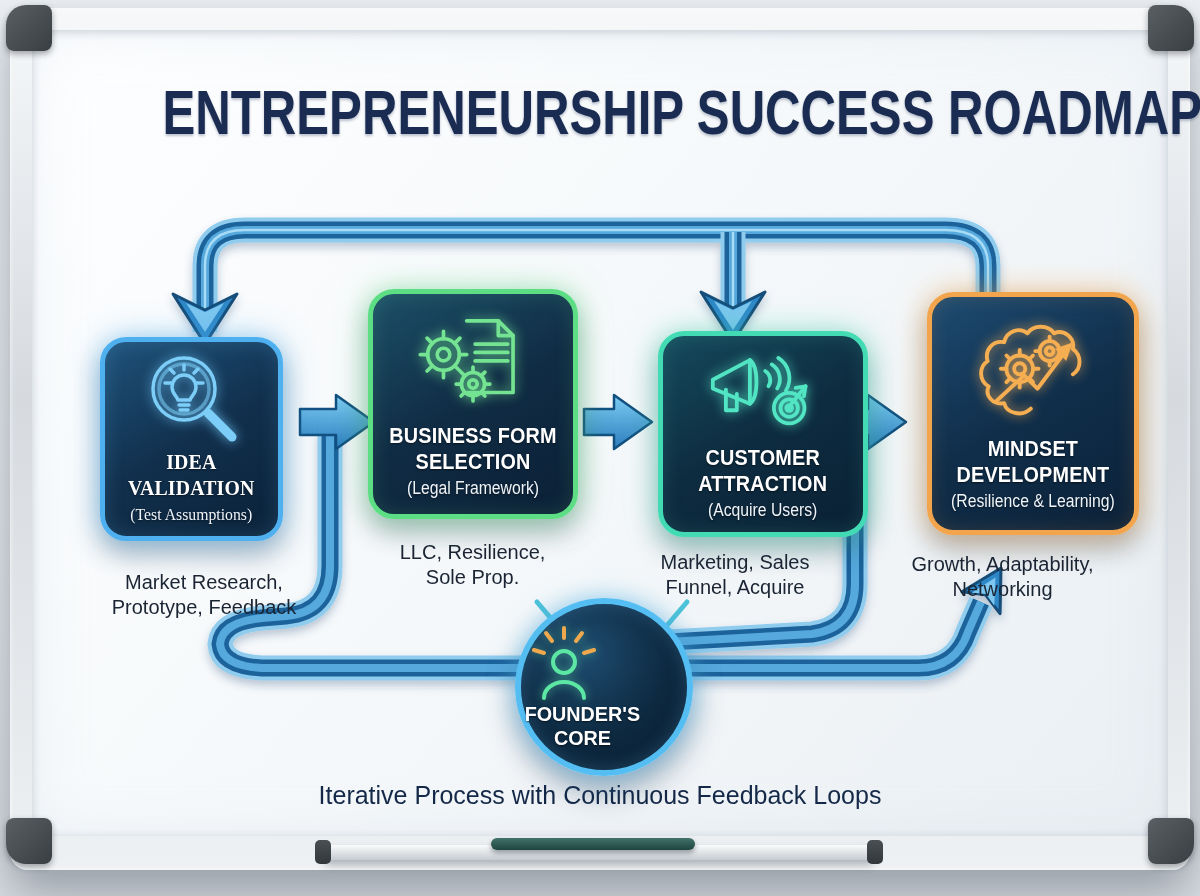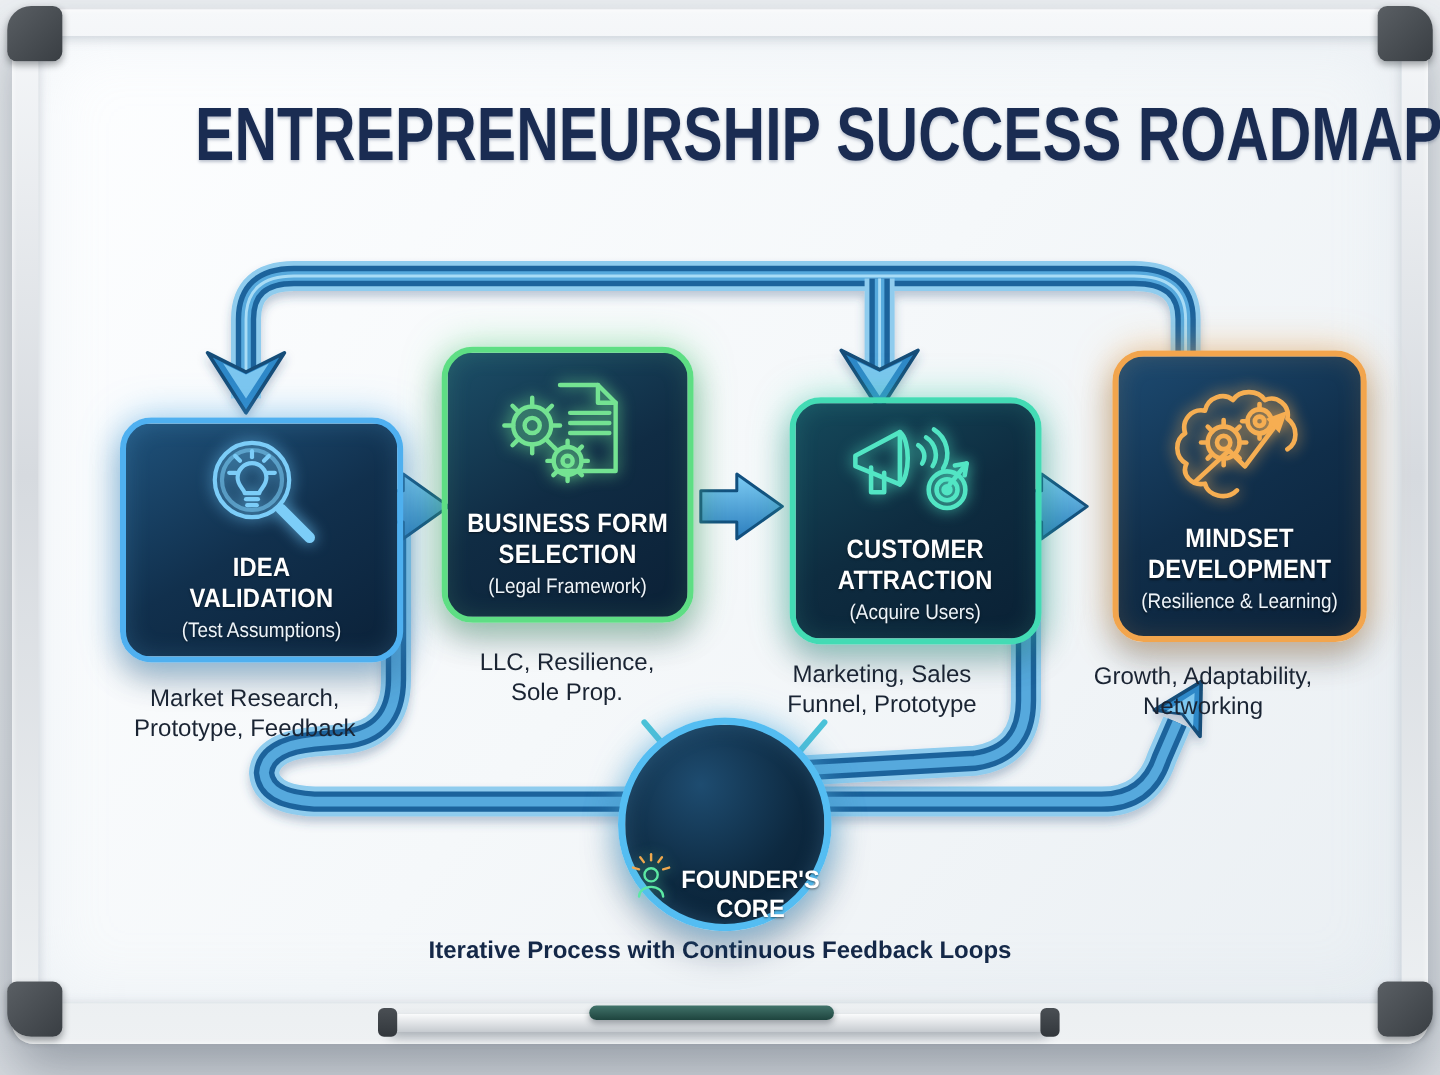--- a/index.html
+++ b/index.html
@@ -33,37 +33,37 @@
   .marker{position:absolute;left:168px;top:-7px;width:204px;height:12px;border-radius:6px;
     background:linear-gradient(180deg,#41736a,#1e443e);box-shadow:0 3px 5px rgba(30,40,50,.4);}
   
   .title-wrap{position:absolute;left:16px;top:76px;width:100%;text-align:left;z-index:3;}
   .title-wrap h1{
     display:inline-block;margin:0;transform:scaleX(.78);
     font-size:63px;font-weight:800;letter-spacing:0;color:#1a2c52;white-space:nowrap;
     text-shadow:0 2px 3px rgba(26,44,82,.28);
   }
   .caption{position:absolute;left:0;top:781px;width:100%;text-align:center;z-index:3;
-    font-size:20px;font-weight:700;color:#142848;}
+    font-size:25px;font-weight:400;color:#142848;}
   
   svg.overlay{position:absolute;left:0;top:0;z-index:2;}
   .t1{fill:none;stroke:#8fccee;stroke-width:25;}
   .t2{fill:none;stroke:#1d639c;stroke-width:17;}
   .t3{fill:none;stroke:#56a9dd;stroke-width:8;}
   .t4{fill:none;stroke:#a8dcf6;stroke-width:2.4;}
   .ah-outer{fill:#2f88c8;stroke:#134d79;stroke-width:3;stroke-linejoin:round;}
   .ah-inner{fill:#7cc6ef;}
   .flow-arrow{fill:url(#ag);stroke:#12507f;stroke-width:2.5;stroke-linejoin:round;}
   .spoke{stroke:#4cc3d8;stroke-width:5;stroke-linecap:round;}
   
   .stage{position:absolute;z-index:3;border-radius:26px;display:flex;flex-direction:column;
     align-items:center;justify-content:space-evenly;padding:10px 6px;box-sizing:border-box;}
-  .s1{left:100px;top:348px;width:236px;height:204px;border:5px solid #4fb0f0;
+  .s1{left:100px;top:337px;width:183px;height:204px;border:5px solid #4fb0f0;
     background:linear-gradient(150deg,#1f527b 0%,#11304d 50%,#0b2138 100%);
-    box-shadow:0 0 30px rgba(80,176,240,.55),0 14px 26px rgba(15,35,60,.30),inset 0 0 20px rgba(110,198,247,.18);}
+    box-shadow:0 0 30px rgba(80,176,240,.55),0 14px 26px rgba(15,35,60,.30),inset 0 0 20px rgba(110,198,247,.18);font-family:Liberation Serif, serif;}
   .s2{left:368px;top:289px;width:210px;height:230px;border:5px solid #5ede84;
     background:linear-gradient(150deg,#1c4f68 0%,#102c44 50%,#0b2036 100%);
     box-shadow:0 0 30px rgba(94,222,132,.50),0 14px 26px rgba(15,35,60,.30),inset 0 0 20px rgba(120,230,150,.15);}
   .s3{left:630px;top:331px;width:210px;height:206px;border:5px solid #43dbb4;
     background:linear-gradient(150deg,#154a5c 0%,#0e2c40 50%,#0a2034 100%);
     box-shadow:0 0 30px rgba(67,219,180,.50),0 14px 26px rgba(15,35,60,.30),inset 0 0 20px rgba(90,228,195,.15);margin-left:28px;}
   .s4{left:895px;top:292px;width:212px;height:243px;border:5px solid #f2a54d;
     background:linear-gradient(150deg,#1d4b72 0%,#102e4a 50%,#0b2138 100%);
     box-shadow:0 0 30px rgba(242,165,77,.55),0 14px 26px rgba(15,35,60,.30),inset 0 0 20px rgba(246,176,85,.15);margin-left:32px;}
   .titles{text-align:center;transform:scaleX(.9);}
@@ -78,21 +78,21 @@
   .ic4{stroke:#f6ae52;filter:drop-shadow(0 0 6px rgba(246,174,82,.85));}
   
   .note{position:absolute;z-index:3;text-align:center;font-size:20px;line-height:25px;
     font-weight:500;color:#1a2433;}
   .n1{left:90px;top:558px;width:228px;margin-top:12px;}
   .n2{left:355px;top:540px;width:235px;}
   .n3{left:620px;top:550px;width:230px;}
   .n4{left:885px;top:552px;width:235px;}
   
   .core{position:absolute;left:515px;top:598px;width:166px;height:166px;border-radius:50%;z-index:4;
-    border:6px solid #54bdf2;display:flex;align-items:flex-end;justify-content:center;
+    border:6px solid #54bdf2;display:flex;flex-direction:column;align-items:flex-start;justify-content:center;
     background:radial-gradient(circle at 38% 30%,#1e4c70 0%,#0d2940 55%,#081c2e 100%);
     box-shadow:0 0 26px rgba(86,190,242,.60),0 16px 30px rgba(10,30,60,.35),inset 0 0 18px rgba(120,200,255,.22);}
   .core .titles{margin-top:-2px;transform:scaleX(.94);}
   .core-title{display:block;font-size:21px;font-weight:700;color:#fff;line-height:24px;
     text-shadow:0 1px 2px rgba(0,0,0,.55);white-space:nowrap;}
 </style>
 </head>
 <body>
 
 <div class="frame"></div>
@@ -270,21 +270,21 @@
 <div class="note n1">
   <span>Market Research,</span><br>
   <span>Prototype, Feedback</span>
 </div>
 <div class="note n2">
   <span>LLC, Resilience,</span><br>
   <span>Sole Prop.</span>
 </div>
 <div class="note n3">
   <span>Marketing, Sales</span><br>
-  <span>Funnel, Prototype</span>
+  <span>Funnel, Acquire</span>
 </div>
 <div class="note n4">
   <span>Growth, Adaptability,</span><br>
   <span>Networking</span>
 </div>
 
 <div class="core">
   <svg width="86" height="80" viewBox="-43 -46 86 80" style="filter:drop-shadow(0 0 5px rgba(95,230,165,.6));">
     <g fill="none" stroke="#f0a84e" stroke-width="4" stroke-linecap="round">
       <line x1="0" y1="-42" x2="0" y2="-32"></line>

